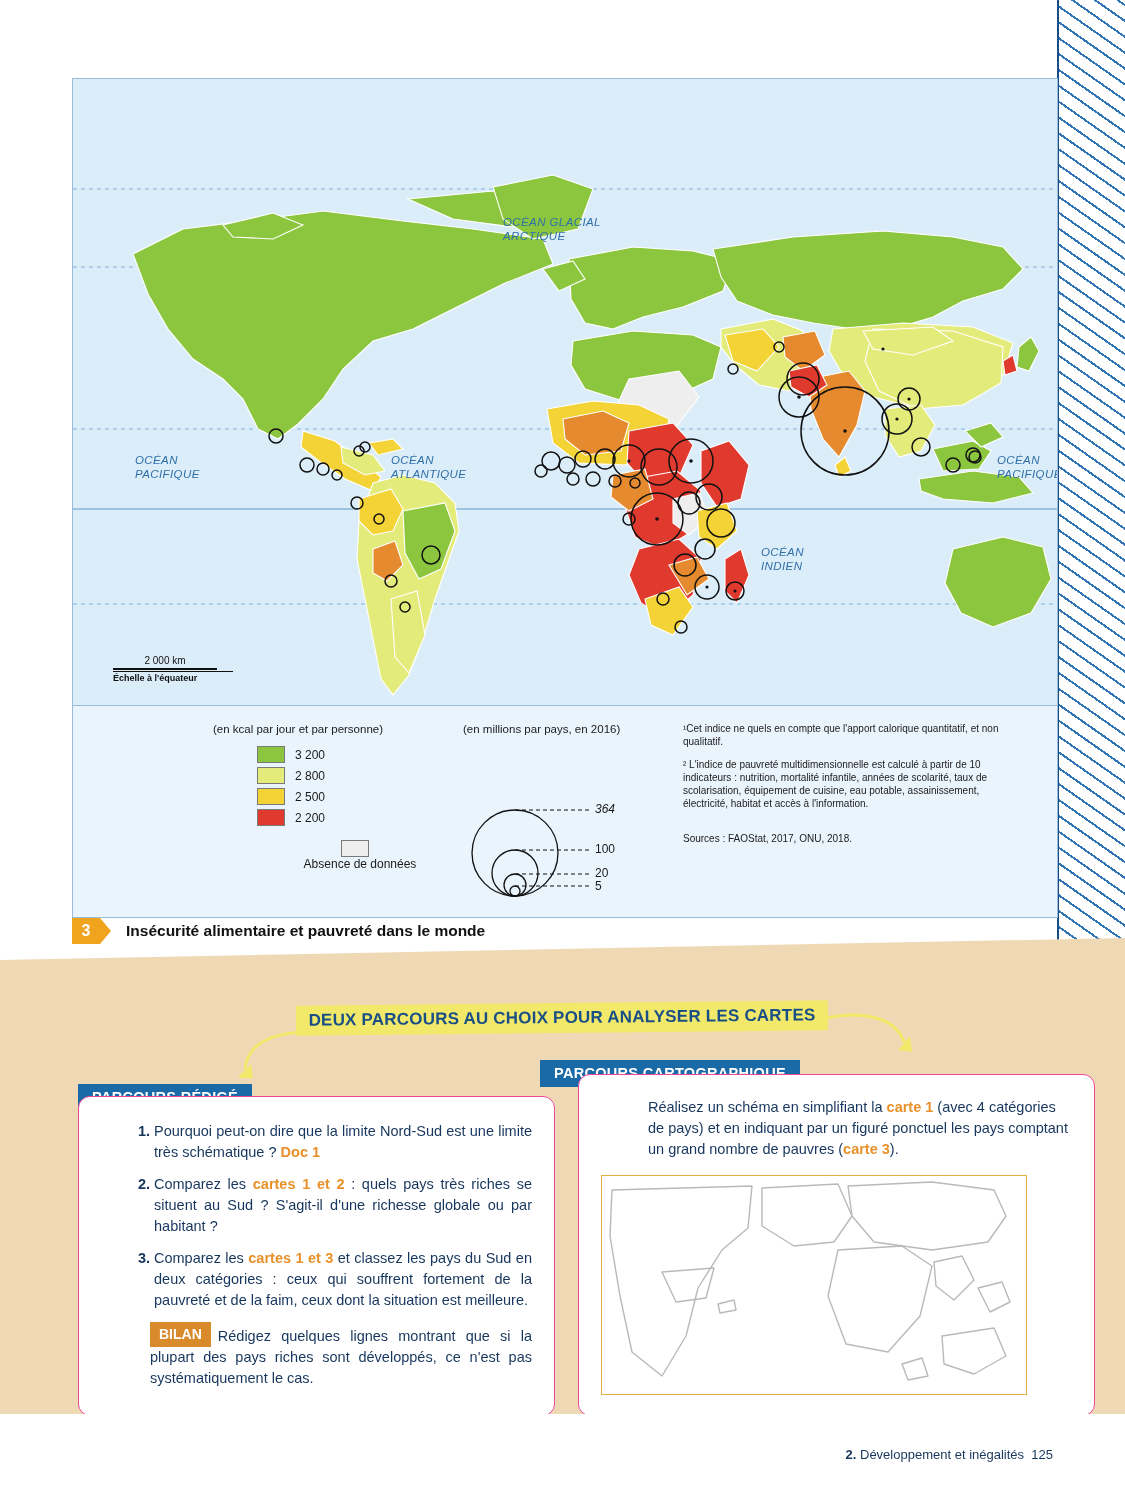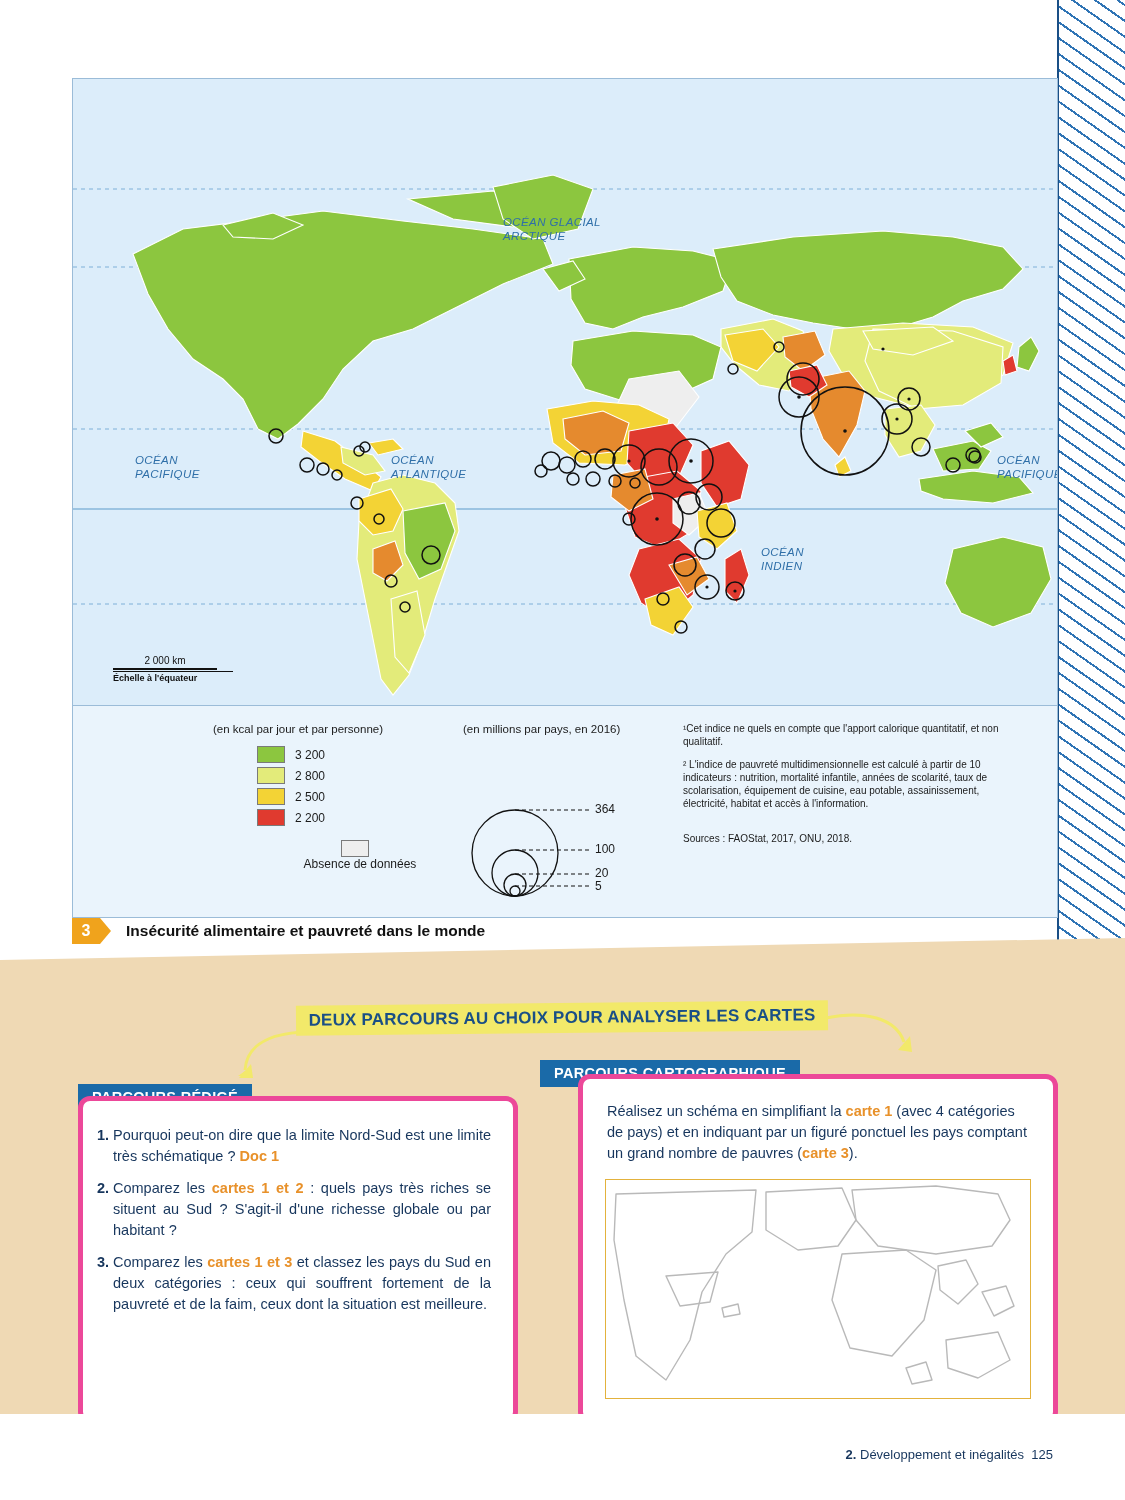--- a/index.html
+++ b/index.html
@@ -90,21 +90,21 @@
   
   .banner{
     position:absolute;left:296px;top:1003px;width:532px;height:30px;
     background:#f2e96a;display:flex;align-items:center;justify-content:center;
     color:#1a4f86;font-weight:bold;font-size:17px;letter-spacing:.2px;
     transform:rotate(-0.6deg);
   }
   .arrow-left,.arrow-right{position:absolute;}
   
   .card{
-    position:absolute;background:#ffffff;border:5px solid #ec4899;border-radius:12px;
+    position:absolute;background:#ffffff;border:1px solid #ec4899;border-radius:12px;padding-left:45px;
   }
   .card-tab{
     position:absolute;background:#1a6aa8;color:#fff;font-weight:bold;font-size:14.5px;
     padding:5px 14px 6px 14px;letter-spacing:.3px;
   }
   .card-left{left:78px;top:1096px;width:430px;height:318px;}
   .tab-left{left:78px;top:1084px;transform:skewX(-0deg);}
   .card-right{left:578px;top:1074px;width:470px;height:340px;}
   .tab-right{left:540px;top:1060px;}
 
@@ -334,21 +334,21 @@
             <circle cx="52" cy="95" r="11"></circle>
             <circle cx="52" cy="101" r="5"></circle>
           </g>
           <g stroke="#111" stroke-width="1" stroke-dasharray="4 3">
             <line x1="52" y1="20" x2="126" y2="20"></line>
             <line x1="52" y1="60" x2="126" y2="60"></line>
             <line x1="52" y1="84" x2="126" y2="84"></line>
             <line x1="52" y1="96" x2="126" y2="96"></line>
           </g>
         </svg>
-        <div style="position:absolute;left:132px;top:12px;font-size:12px;">364</div>
+        <div style="position:absolute;left:132px;top:12px;font-size:12px;font-style:italic;">364</div>
         <div style="position:absolute;left:132px;top:52px;font-size:12px;">100</div>
         <div style="position:absolute;left:132px;top:76px;font-size:12px;">20</div>
         <div style="position:absolute;left:132px;top:89px;font-size:12px;">5</div>
       </div>
     </div>
 
     <div class="leg3">
       <p>¹Cet indice ne quels en compte que l'apport calorique quantitatif, et non qualitatif.</p>
       <p>² L'indice de pauvreté multidimensionnelle est calculé à partir de 10 indicateurs : nutrition, mortalité infantile, années de scolarité, taux de scolarisation, équipement de cuisine, eau potable, assainissement, électricité, habitat et accès à l'information.</p>
       <div class="sources">Sources : FAOStat, 2017, ONU, 2018.</div>
@@ -378,20 +378,23 @@
     <li>
       <span>Pourquoi peut-on dire que la limite Nord-Sud est une limite très schématique ? </span><span class="hl">Doc 1</span>
     </li>
     <li>
       <span>Comparez les </span><span class="hl">cartes 1 et 2</span><span> : quels pays très riches se situent au Sud ? S'agit-il d'une richesse globale ou par habitant ?</span>
     </li>
     <li>
       <span>Comparez les </span><span class="hl">cartes 1 et 3</span><span> et classez les pays du Sud en deux catégories : ceux qui souffrent fortement de la pauvreté et de la faim, ceux dont la situation est meilleure.</span>
     </li>
   </ol>
+  <div class="bilan-row">
+    <span class="bilan-tag">BILAN</span><span>Rédigez quelques lignes montrant que si la plupart des pays riches sont développés, ce n'est pas systématiquement le cas.</span>
+  </div>
 </div>
 
 <div class="card-tab tab-right">PARCOURS CARTOGRAPHIQUE</div>
 <div class="card card-right">
   <div class="right-text">
     <span>Réalisez un schéma en simplifiant la </span><span class="hl">carte 1</span><span> (avec 4 catégories de pays) et en indiquant par un figuré ponctuel les pays comptant un grand nombre de pauvres (</span><span class="hl">carte 3</span><span>).</span>
   </div>
   <div class="sketch-box">
     <svg width="422" height="216" viewBox="0 0 422 216">
       <g fill="none" stroke="#b9b9b9" stroke-width="1.4" stroke-linejoin="round">

